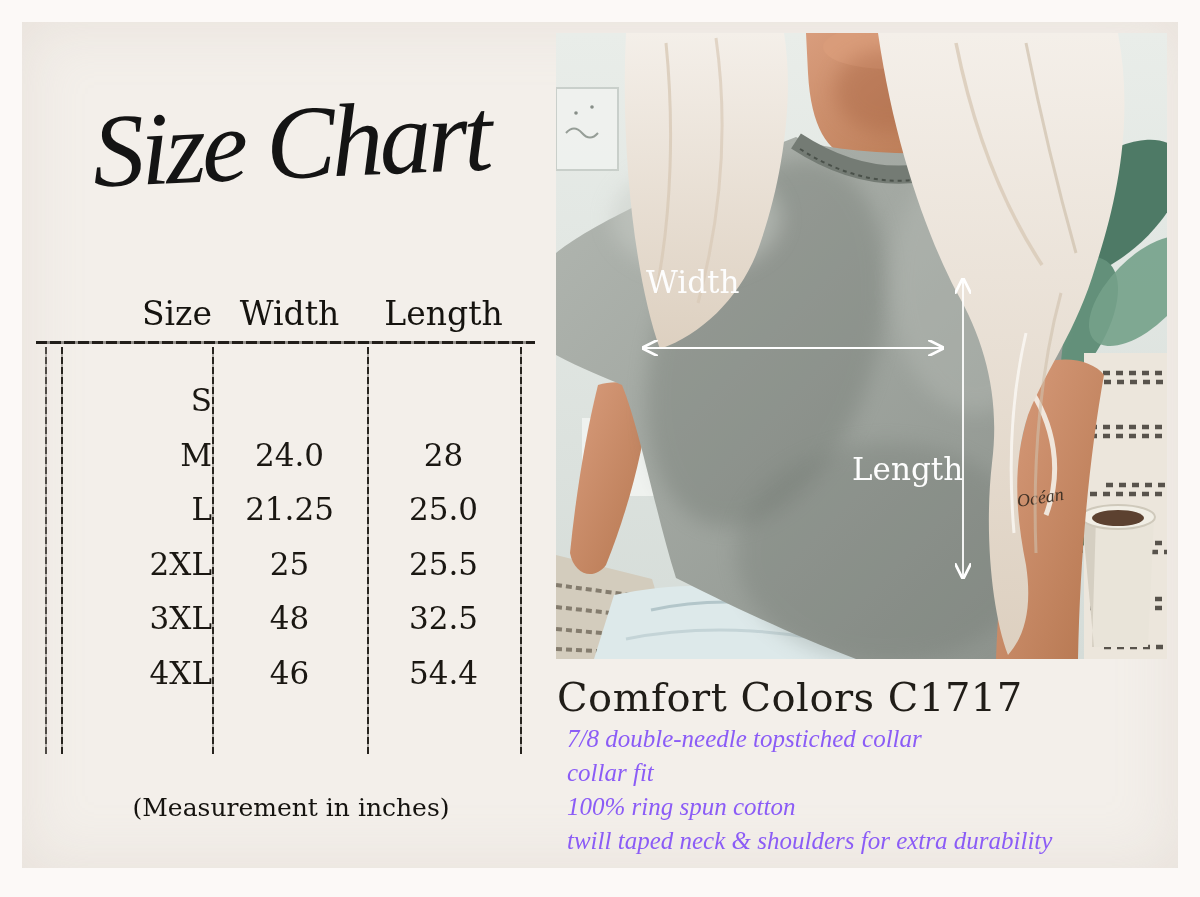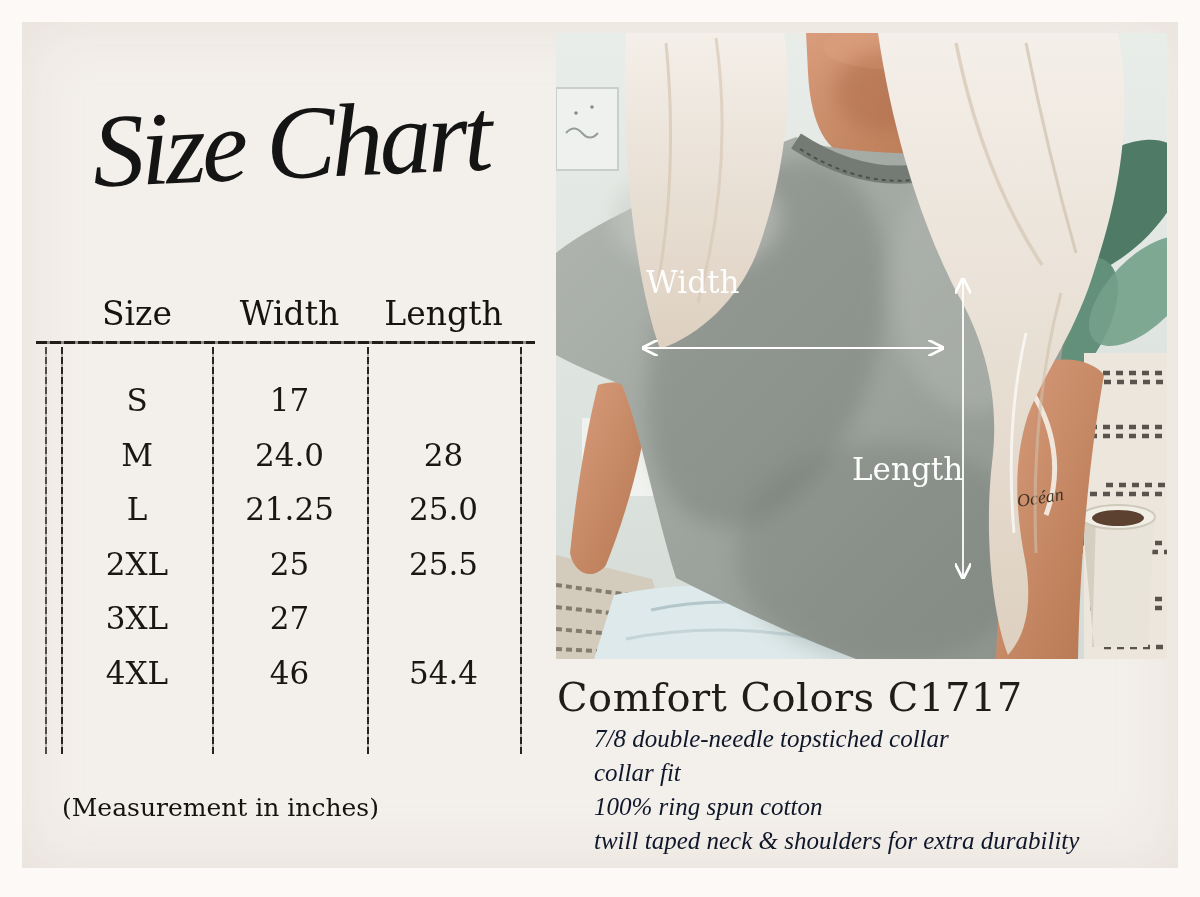--- a/index.html
+++ b/index.html
@@ -20,49 +20,49 @@
     font-size:104px;letter-spacing:-4px;color:#141414;
     transform:rotate(-2.5deg);white-space:nowrap;
   }
   
   .thead{
     position:absolute;left:62px;top:294px;width:458px;display:flex;
     font-size:33px;color:#15130f;
   }
   .trows{position:absolute;left:62px;top:373px;width:458px;}
   .trow{display:flex;height:54.5px;align-items:center;font-size:31px;color:#1a1712;}
-  .c1{width:150px;text-align:center;}
+  .c1{width:150px;text-align:right;}
   .c2{width:155px;text-align:center;}
   .c3{width:153px;text-align:center;}
   .hline{
     position:absolute;left:36px;top:341px;width:499px;height:3px;
     background-image:repeating-linear-gradient(to right,#211e1a 0 11px,rgba(33,30,26,.45) 11px 14px);
   }
   .vline{
     position:absolute;top:347px;height:407px;width:2px;
     background-image:repeating-linear-gradient(to bottom,#27241f 0 7px,rgba(39,36,31,.35) 7px 10px);
   }
   .vl1{left:45px;opacity:.8;} .vl2{left:61px;} .vl3{left:212px;} .vl4{left:367px;} .vl5{left:520px;}
   .note{
-    position:absolute;left:62px;top:793px;width:458px;text-align:left;
+    position:absolute;left:62px;top:793px;width:458px;text-align:center;
     font-size:25px;color:#15130f;
   }
   
   .photo{
     position:absolute;left:556px;top:33px;width:611px;height:626px;
     background:#dfe5e1;overflow:hidden;
   }
   
   .product-name{
     position:absolute;left:557px;top:674px;font-size:40px;color:#201d18;letter-spacing:.5px;
   }
   .product-features{
     position:absolute;left:567px;top:722px;width:600px;
     font-family:"Liberation Serif",serif;font-style:italic;
-    font-size:25px;line-height:34px;color:#0f172a;margin-left:27px;
+    font-size:25px;line-height:34px;color:#8b5cf6;
   }
 </style>
 </head>
 <body>
 
 <div id="canvas">
 
   <div class="panel"></div>
 
   <div class="title">Size Chart</div>
@@ -76,40 +76,40 @@
 
   <div class="thead">
     <span class="c1">Size</span>
     <span class="c2">Width</span>
     <span class="c3">Length</span>
   </div>
 
   <div class="trows">
     <div class="trow">
       <span class="c1">S</span>
-      <span class="c2">17</span>
     </div>
     <div class="trow">
       <span class="c1">M</span>
       <span class="c2">24.0</span>
       <span class="c3">28</span>
     </div>
     <div class="trow">
       <span class="c1">L</span>
       <span class="c2">21.25</span>
       <span class="c3">25.0</span>
     </div>
     <div class="trow">
       <span class="c1">2XL</span>
       <span class="c2">25</span>
       <span class="c3">25.5</span>
     </div>
     <div class="trow">
       <span class="c1">3XL</span>
-      <span class="c2">27</span>
+      <span class="c2">48</span>
+      <span class="c3">32.5</span>
     </div>
     <div class="trow">
       <span class="c1">4XL</span>
       <span class="c2">46</span>
       <span class="c3">54.4</span>
     </div>
   </div>
 
   <div class="note">(Measurement in inches)</div>
 

